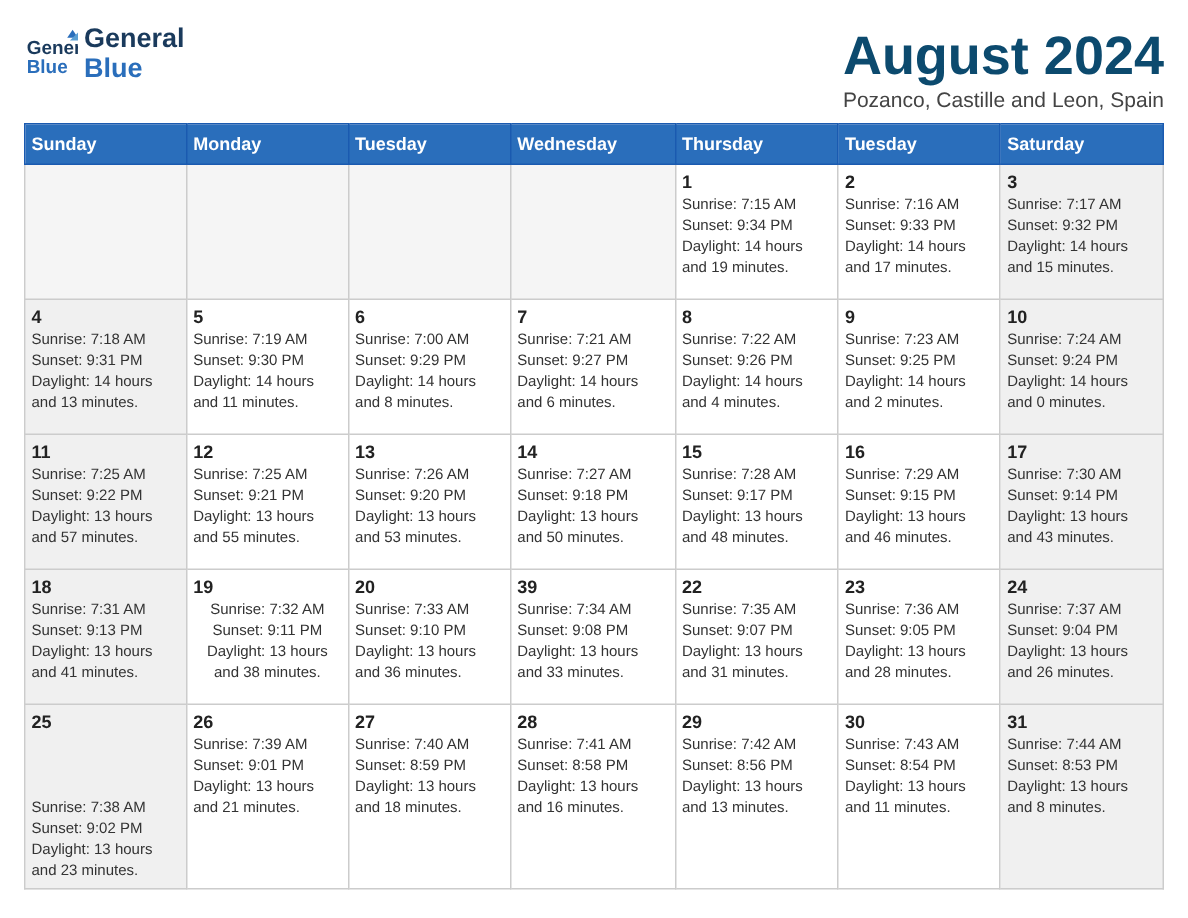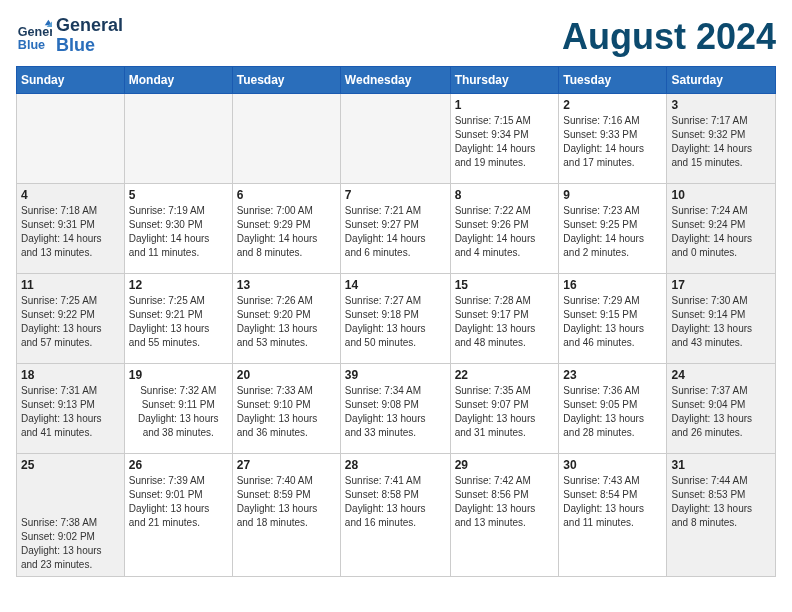--- a/index.html
+++ b/index.html
@@ -100,20 +100,21 @@
     </svg>
     <div>
       <div class="logo-text">
         <span>General</span><br>
         <span style="color:#2a6ebb;">Blue</span>
       </div>
     </div>
   </div>
   <div class="title-area">
     <div class="month-title">August 2024</div>
+    <div class="location">Pozanco, Castille and Leon, Spain</div>
   </div>
 </div>
 
 <table>
   <thead>
     <tr>
     <th>Sunday</th>
         <th>Monday</th>
         <th>Tuesday</th>
         <th>Wednesday</th>

